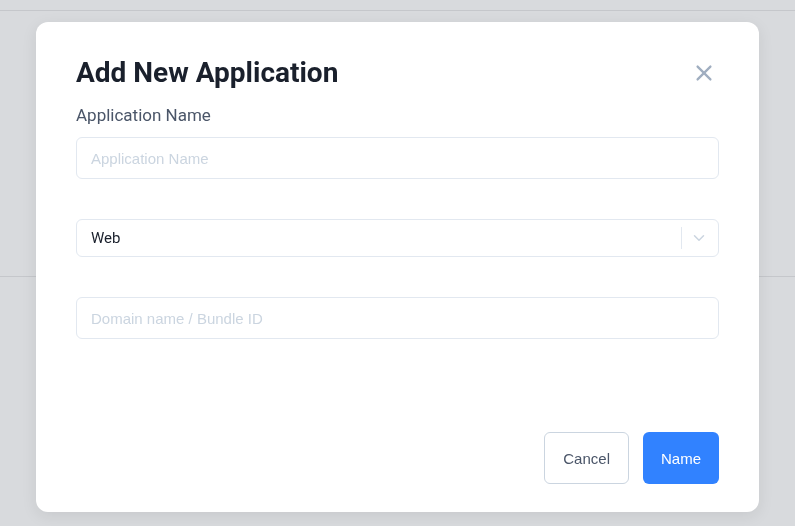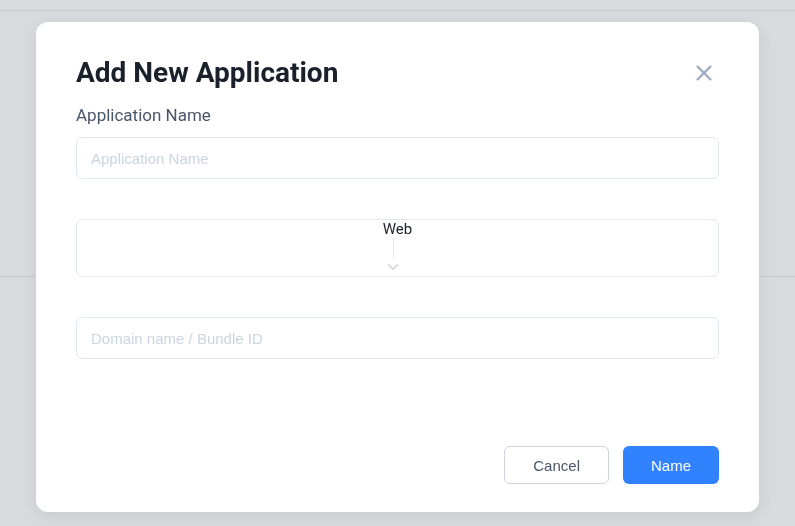--- a/index.html
+++ b/index.html
@@ -80,28 +80,27 @@
       border: 1px solid #e2e8f0;
       border-radius: 6px;
       outline: none;
     }
     .text-input::placeholder {
       color: #cbd5e0;
     }
     .select-wrap {
       position: relative;
       width: 100%;
-      height: 58px;
+      height: 38px;
       border: 1px solid #e2e8f0;
       border-radius: 6px;
       background: #ffffff;
       display: flex;
       align-items: center;
       cursor: pointer;
-      flex-direction: column;
     }
     .select-value {
       flex: 1;
       padding: 0 14px;
       font-size: 15px;
       color: #1a202c;
     }
     .select-sep {
       width: 1px;
       height: 22px;
@@ -119,22 +118,22 @@
       width: 18px;
       height: 18px;
     }
     .modal-footer {
       margin-top: auto;
       display: flex;
       justify-content: flex-end;
       gap: 14px;
     }
     .btn {
-      height: 38px;
-      padding: 0 28px;
+      height: 52px;
+      padding: 0 18px;
       font-size: 15px;
       font-weight: 500;
       border-radius: 6px;
       cursor: pointer;
       border: none;
       display: inline-flex;
       align-items: center;
       justify-content: center;
     }
     .btn-secondary {

